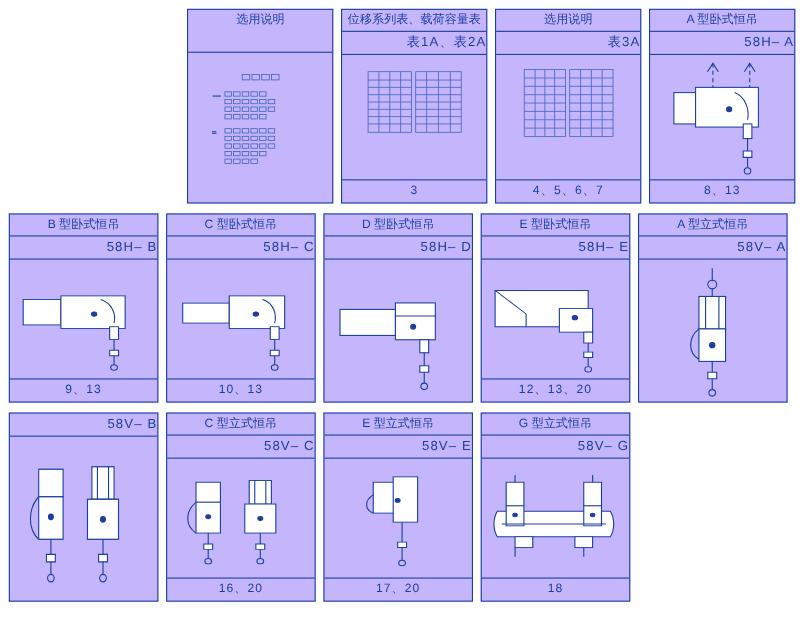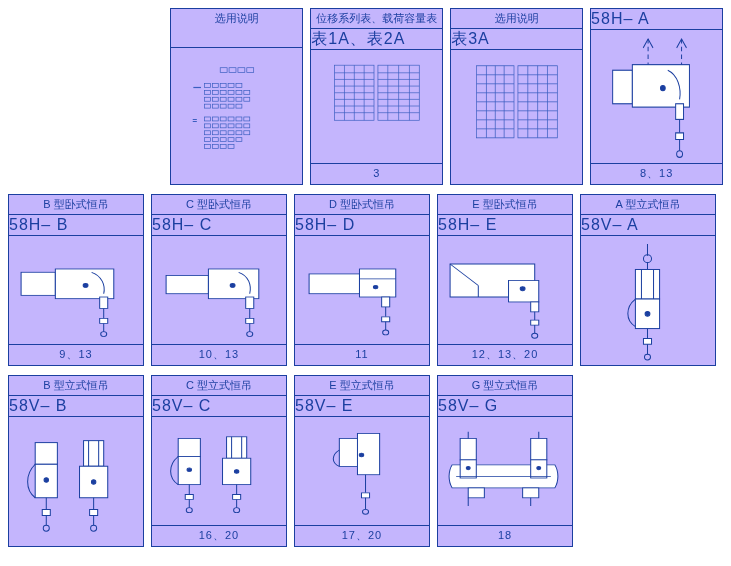--- a/index.html
+++ b/index.html
@@ -31,22 +31,22 @@
     border-bottom:1.5px solid #1b3fa0;
     text-align:center;
     font-size:11px;
     line-height:18px;
     height:19px;
     white-space:nowrap;
     overflow:hidden;
   }
   .hdr2{
     border-bottom:1.5px solid #1b3fa0;
-    text-align:left;
-    font-size:16px;
+    text-align:right;
+    font-size:12px;
     line-height:19px;
     height:20px;
     letter-spacing:1px;
     white-space:nowrap;
     overflow:hidden;
   }
   .hdr.tall{height:38px;line-height:19px;}
   .body{
     flex:1;
     position:relative;
@@ -209,23 +209,25 @@
               <line x1="36" y1="14" x2="36" y2="78"></line>
                 <line x1="45" y1="14" x2="45" y2="78"></line>
               <line x1="54" y1="14" x2="54" y2="78"></line>
               <line x1="78" y1="14" x2="78" y2="78"></line>
                 <line x1="88" y1="14" x2="88" y2="78"></line>
               <line x1="98" y1="14" x2="98" y2="78"></line>
             </g>
           </svg>
         </div>
       </div>
+      <div class="ftr">4、5、6、7</div>
     </div>
 
     <div class="card big">
+      <div class="hdr">A 型卧式恒吊</div>
       <div class="hdr2">58H– A</div>
       <div class="body">
         <div class="dw">
           <svg viewBox="0 0 133 119" preserveAspectRatio="none">
             <g class="ln">
               <line x1="58" y1="8" x2="58" y2="34" stroke-dasharray="4 3"></line>
               <line x1="92" y1="8" x2="92" y2="34" stroke-dasharray="4 3"></line>
               <path d="M53 16 L58 8 L63 16"></path>
               <path d="M87 16 L92 8 L97 16"></path>
               <rect class="fillw" x="22" y="36" width="20" height="30"></rect>
@@ -306,21 +308,20 @@
               <circle cx="80" cy="62" r="2.2" fill="#1b3fa0"></circle>
               <rect class="fillw" x="86" y="74" width="8" height="12"></rect>
               <line x1="90" y1="86" x2="90" y2="98"></line>
               <path class="fillw" d="M86 98 h8 v6 h-8 z"></path>
               <line x1="90" y1="104" x2="90" y2="114"></line>
               <circle cx="90" cy="117" r="3"></circle>
             </g>
           </svg>
         </div>
       </div>
-      <div class="ftr">11</div>
     </div>
 
     <div class="card small">
       <div class="hdr">E 型卧式恒吊</div>
       <div class="hdr2">58H– E</div>
       <div class="body">
         <div class="dw">
           <svg viewBox="0 0 133 131" preserveAspectRatio="none">
             <g class="ln">
               <path class="fillw" d="M12 34 L96 34 L96 74 L12 74 Z"></path>
@@ -363,21 +364,20 @@
             </g>
           </svg>
         </div>
       </div>
     </div>
   </div>
 
   <div class="row" id="row3">
 
     <div class="card small">
-      <div class="hdr">B 型立式恒吊</div>
       <div class="hdr2">58V– B</div>
       <div class="body">
         <div class="dw">
           <svg viewBox="0 0 133 131" preserveAspectRatio="none">
             <g class="ln">
 
               <rect class="fillw" x="26" y="26" width="22" height="22"></rect>
               <path d="M26 48 C16 58 16 74 26 82"></path>
               <rect class="fillw" x="26" y="48" width="22" height="34"></rect>
               <circle cx="37" cy="64" r="2.2" fill="#1b3fa0"></circle>

